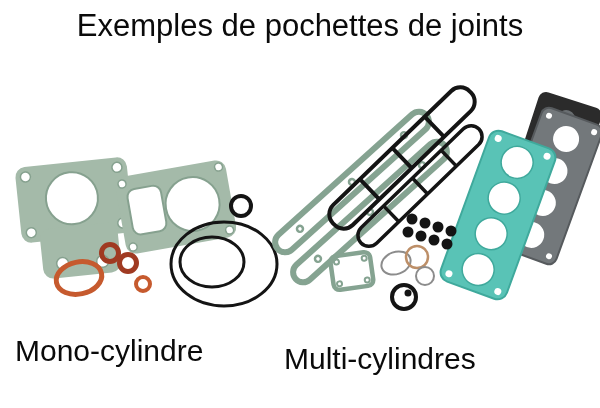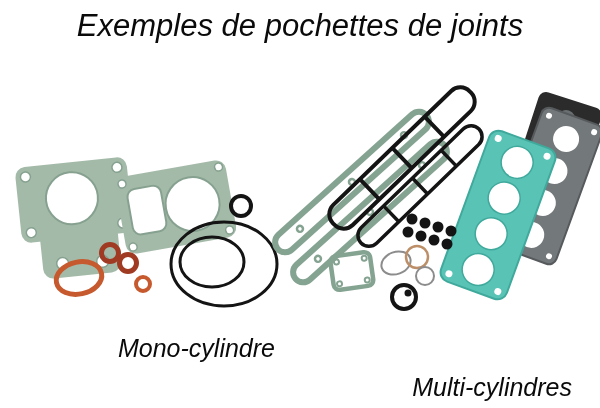--- a/index.html
+++ b/index.html
@@ -1,27 +1,27 @@
 <!DOCTYPE html>
 <html><head>
 <meta charset="utf-8">
 <style>
   html,body{margin:0;padding:0;background:#fff;}
   .stage{
     position:relative;width:600px;height:408px;background:#ffffff;overflow:hidden;
-    font-family:"Liberation Sans", sans-serif;color:#0a0a0a;font-style:italic;
+    font-family:"Liberation Sans", sans-serif;color:#0a0a0a;
   }
   .title{
     position:absolute;top:8px;left:0;right:0;text-align:center;
     font-size:31px;line-height:1.18;font-weight:400;
   }
   .photo{position:absolute;left:0;top:0;width:600px;height:408px;}
-  .caption{position:absolute;font-size:25px;font-weight:400;text-align:right;}
+  .caption{position:absolute;font-size:30px;font-weight:400;text-align:left;}
   .caption-left{left:15px;width:260px;top:334px;}
-  .caption-right{left:300px;width:272px;top:342px;margin-top:31px;}
+  .caption-right{left:284px;width:272px;top:342px;}
 </style>
 </head>
 <body>
 
 <div class="stage">
 
   <header class="title">
     <div>Exemples de pochettes de joints</div>
   </header>
 

